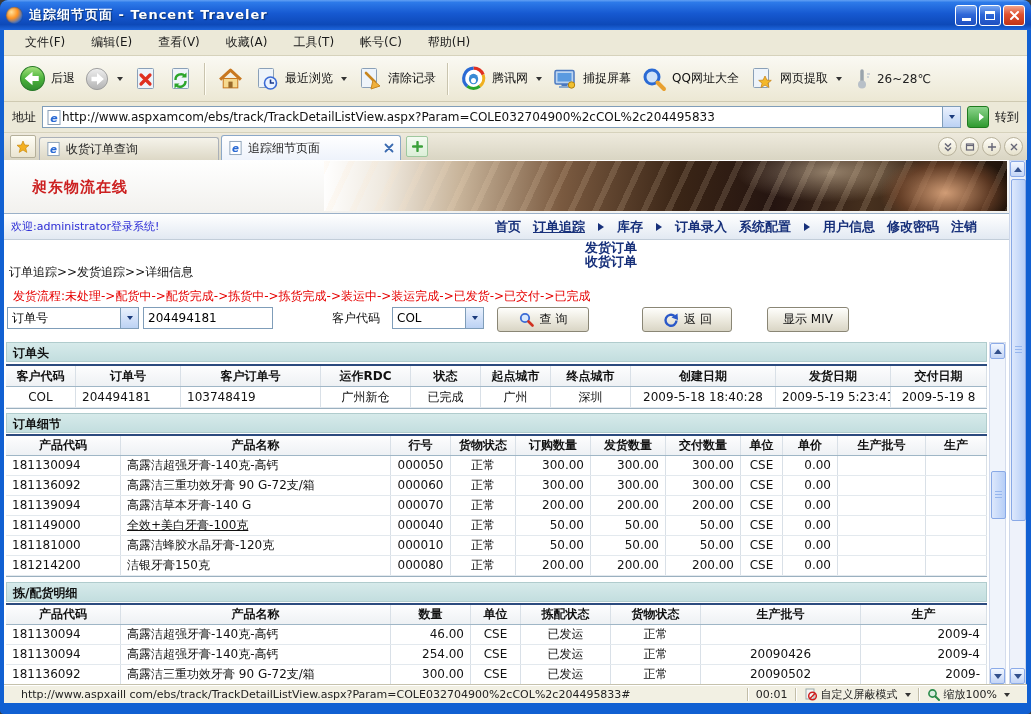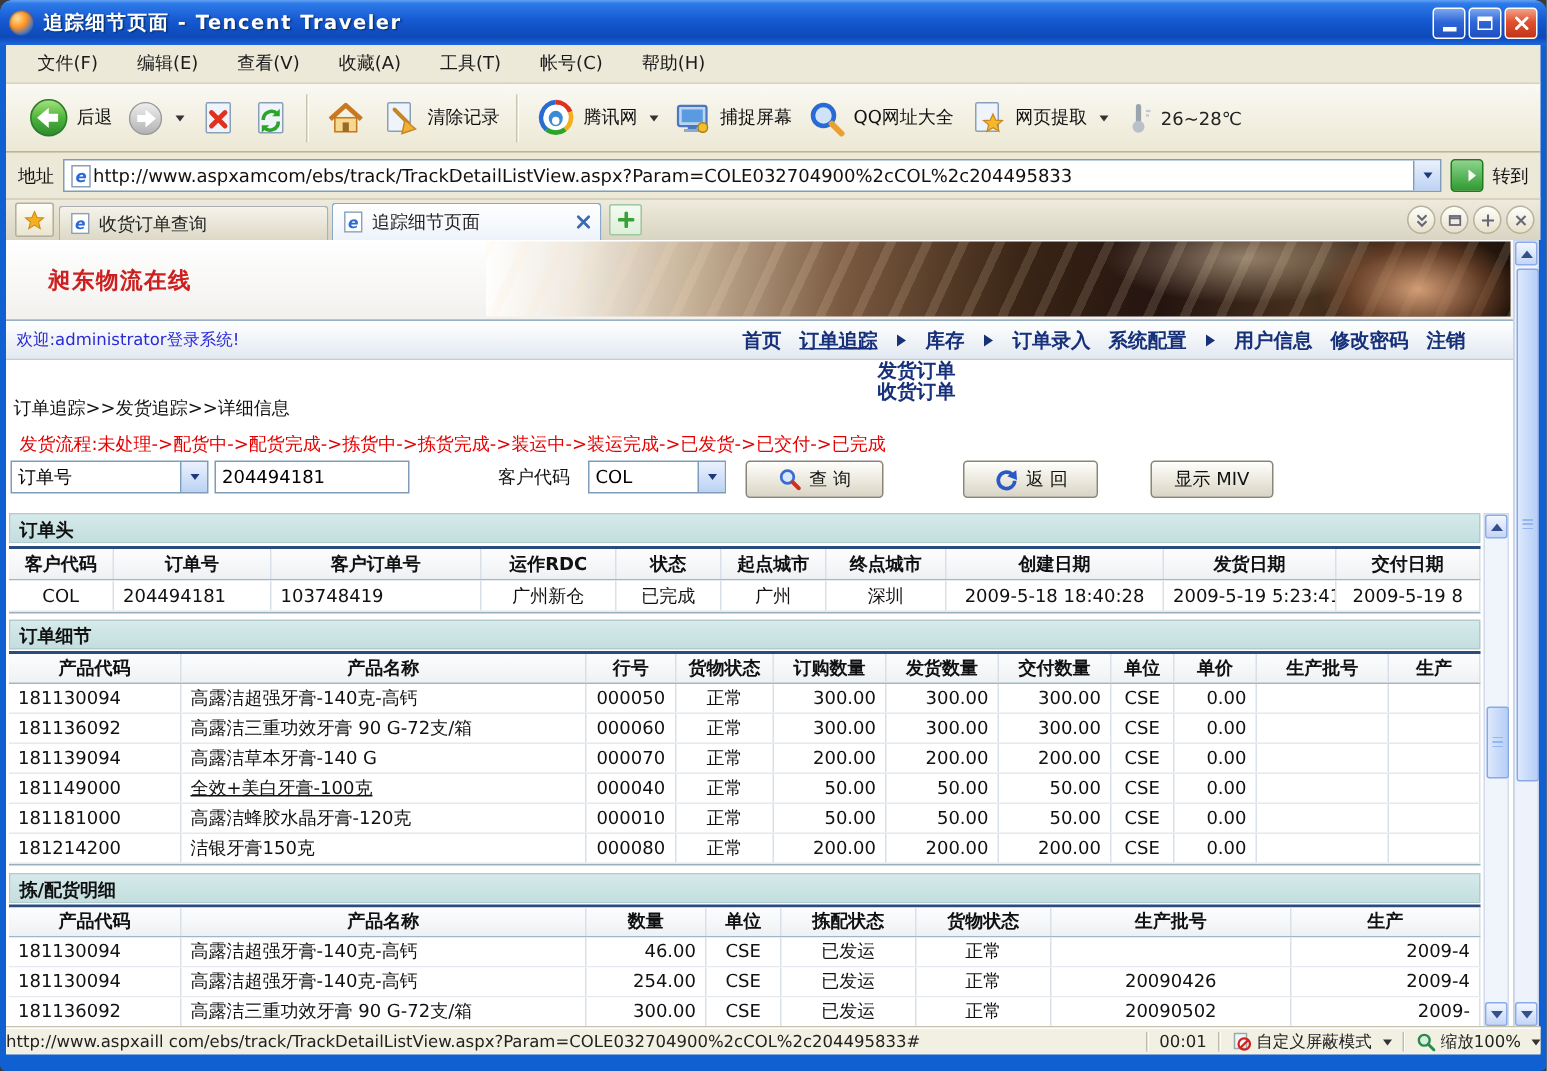--- a/index.html
+++ b/index.html
@@ -90,21 +90,21 @@
   .sb-outer{position:absolute;right:5px;top:160px;width:17px;height:525px;background:#eef2fa;border:1px solid #cdd7ea;box-sizing:border-box;}
   .sb-btn{position:absolute;left:0;width:15px;height:16px;background:linear-gradient(#f2f7ff,#c4d5f6);border:1px solid #8cabe8;border-radius:2px;display:flex;align-items:center;justify-content:center;cursor:pointer;box-sizing:border-box;}
   .sb-btn.up{top:0;}
   .sb-btn.down{bottom:0;}
   .tri-up-b{width:0;height:0;border-left:4px solid transparent;border-right:4px solid transparent;border-bottom:5px solid #33508c;}
   .tri-dn-b{width:0;height:0;border-left:4px solid transparent;border-right:4px solid transparent;border-top:5px solid #33508c;}
   .sb-thumb{position:absolute;left:1px;width:13px;background:linear-gradient(90deg,#dde8fc,#b6cef7);border:1px solid #89a9e6;border-radius:2px;cursor:pointer;}
   .sb-thumb::after{content:"";position:absolute;left:3px;right:3px;top:50%;margin-top:-4px;height:8px;
     background:repeating-linear-gradient(180deg,#96b6ee 0 1px,rgba(0,0,0,0) 1px 3px);}
   
-  .statusbar{position:absolute;left:4px;top:685px;width:1023px;height:18px;background:#f2f0e3;border-top:1px solid #fff;box-shadow:0 -1px 0 #c6c2ac;display:flex;align-items:center;font-size:11px;color:#222;padding:0 0;box-sizing:border-box;}
+  .statusbar{position:absolute;left:4px;top:685px;width:1023px;height:18px;background:#f2f0e3;border-top:1px solid #fff;box-shadow:0 -1px 0 #c6c2ac;display:flex;align-items:center;font-size:11px;color:#222;padding:0 17px;box-sizing:border-box;}
   .sb-url{flex:1;overflow:hidden;white-space:nowrap;}
   .sb-sep{width:1px;height:13px;background:#c2bda8;border-right:1px solid #fff;margin:0 7px;flex:none;}
   .sb-group{display:flex;align-items:center;gap:4px;flex:none;cursor:pointer;}
   svg{display:block;}
 </style>
 </head>
 <body>
 
 <div class="win">
 
@@ -183,20 +183,29 @@
     <div class="tbtn">
       <svg width="27" height="27" viewBox="0 0 26 26">
         <path d="M3 14L13 5l10 9" fill="none" stroke="#c87820" stroke-width="3" stroke-linejoin="round"></path>
         <rect x="6" y="13" width="14" height="9" fill="#f6d98e" stroke="#c87820"></rect>
         <rect x="11" y="16" width="4" height="6" fill="#9a6a2a"></rect>
       </svg>
     </div>
     <div class="tbtn">
       <svg width="26" height="26" viewBox="0 0 26 26">
         <rect x="4.5" y="2.5" width="15" height="19" rx="1" fill="#eef4fa" stroke="#8aa0b8"></rect>
+        <circle cx="16.5" cy="17" r="6" fill="#eaf2ff" stroke="#3a6ad4" stroke-width="1.6"></circle>
+        <path d="M16.5 13.5V17h3.5" fill="none" stroke="#1a3a8c" stroke-width="1.6"></path>
+      </svg>
+      <span>最近浏览</span>
+      <span class="tri-sm"></span>
+    </div>
+    <div class="tbtn">
+      <svg width="26" height="26" viewBox="0 0 26 26">
+        <rect x="4.5" y="2.5" width="15" height="19" rx="1" fill="#eef4fa" stroke="#8aa0b8"></rect>
         <path d="M9 7l9 9" stroke="#c8861e" stroke-width="2.6" stroke-linecap="round"></path>
         <path d="M16 14l7 6-9 3z" fill="#f0b03a" stroke="#c8861e"></path>
       </svg>
       <span>清除记录</span>
     </div>
     <div class="tsep"></div>
     <div class="tbtn">
       <svg width="27" height="27" viewBox="0 0 26 26">
         <circle cx="13" cy="13" r="10" fill="#fff" stroke="#e4e4e4"></circle>
         <path d="M13 3a10 10 0 0 1 9.3 6.3" fill="none" stroke="#e03020" stroke-width="3"></path>

